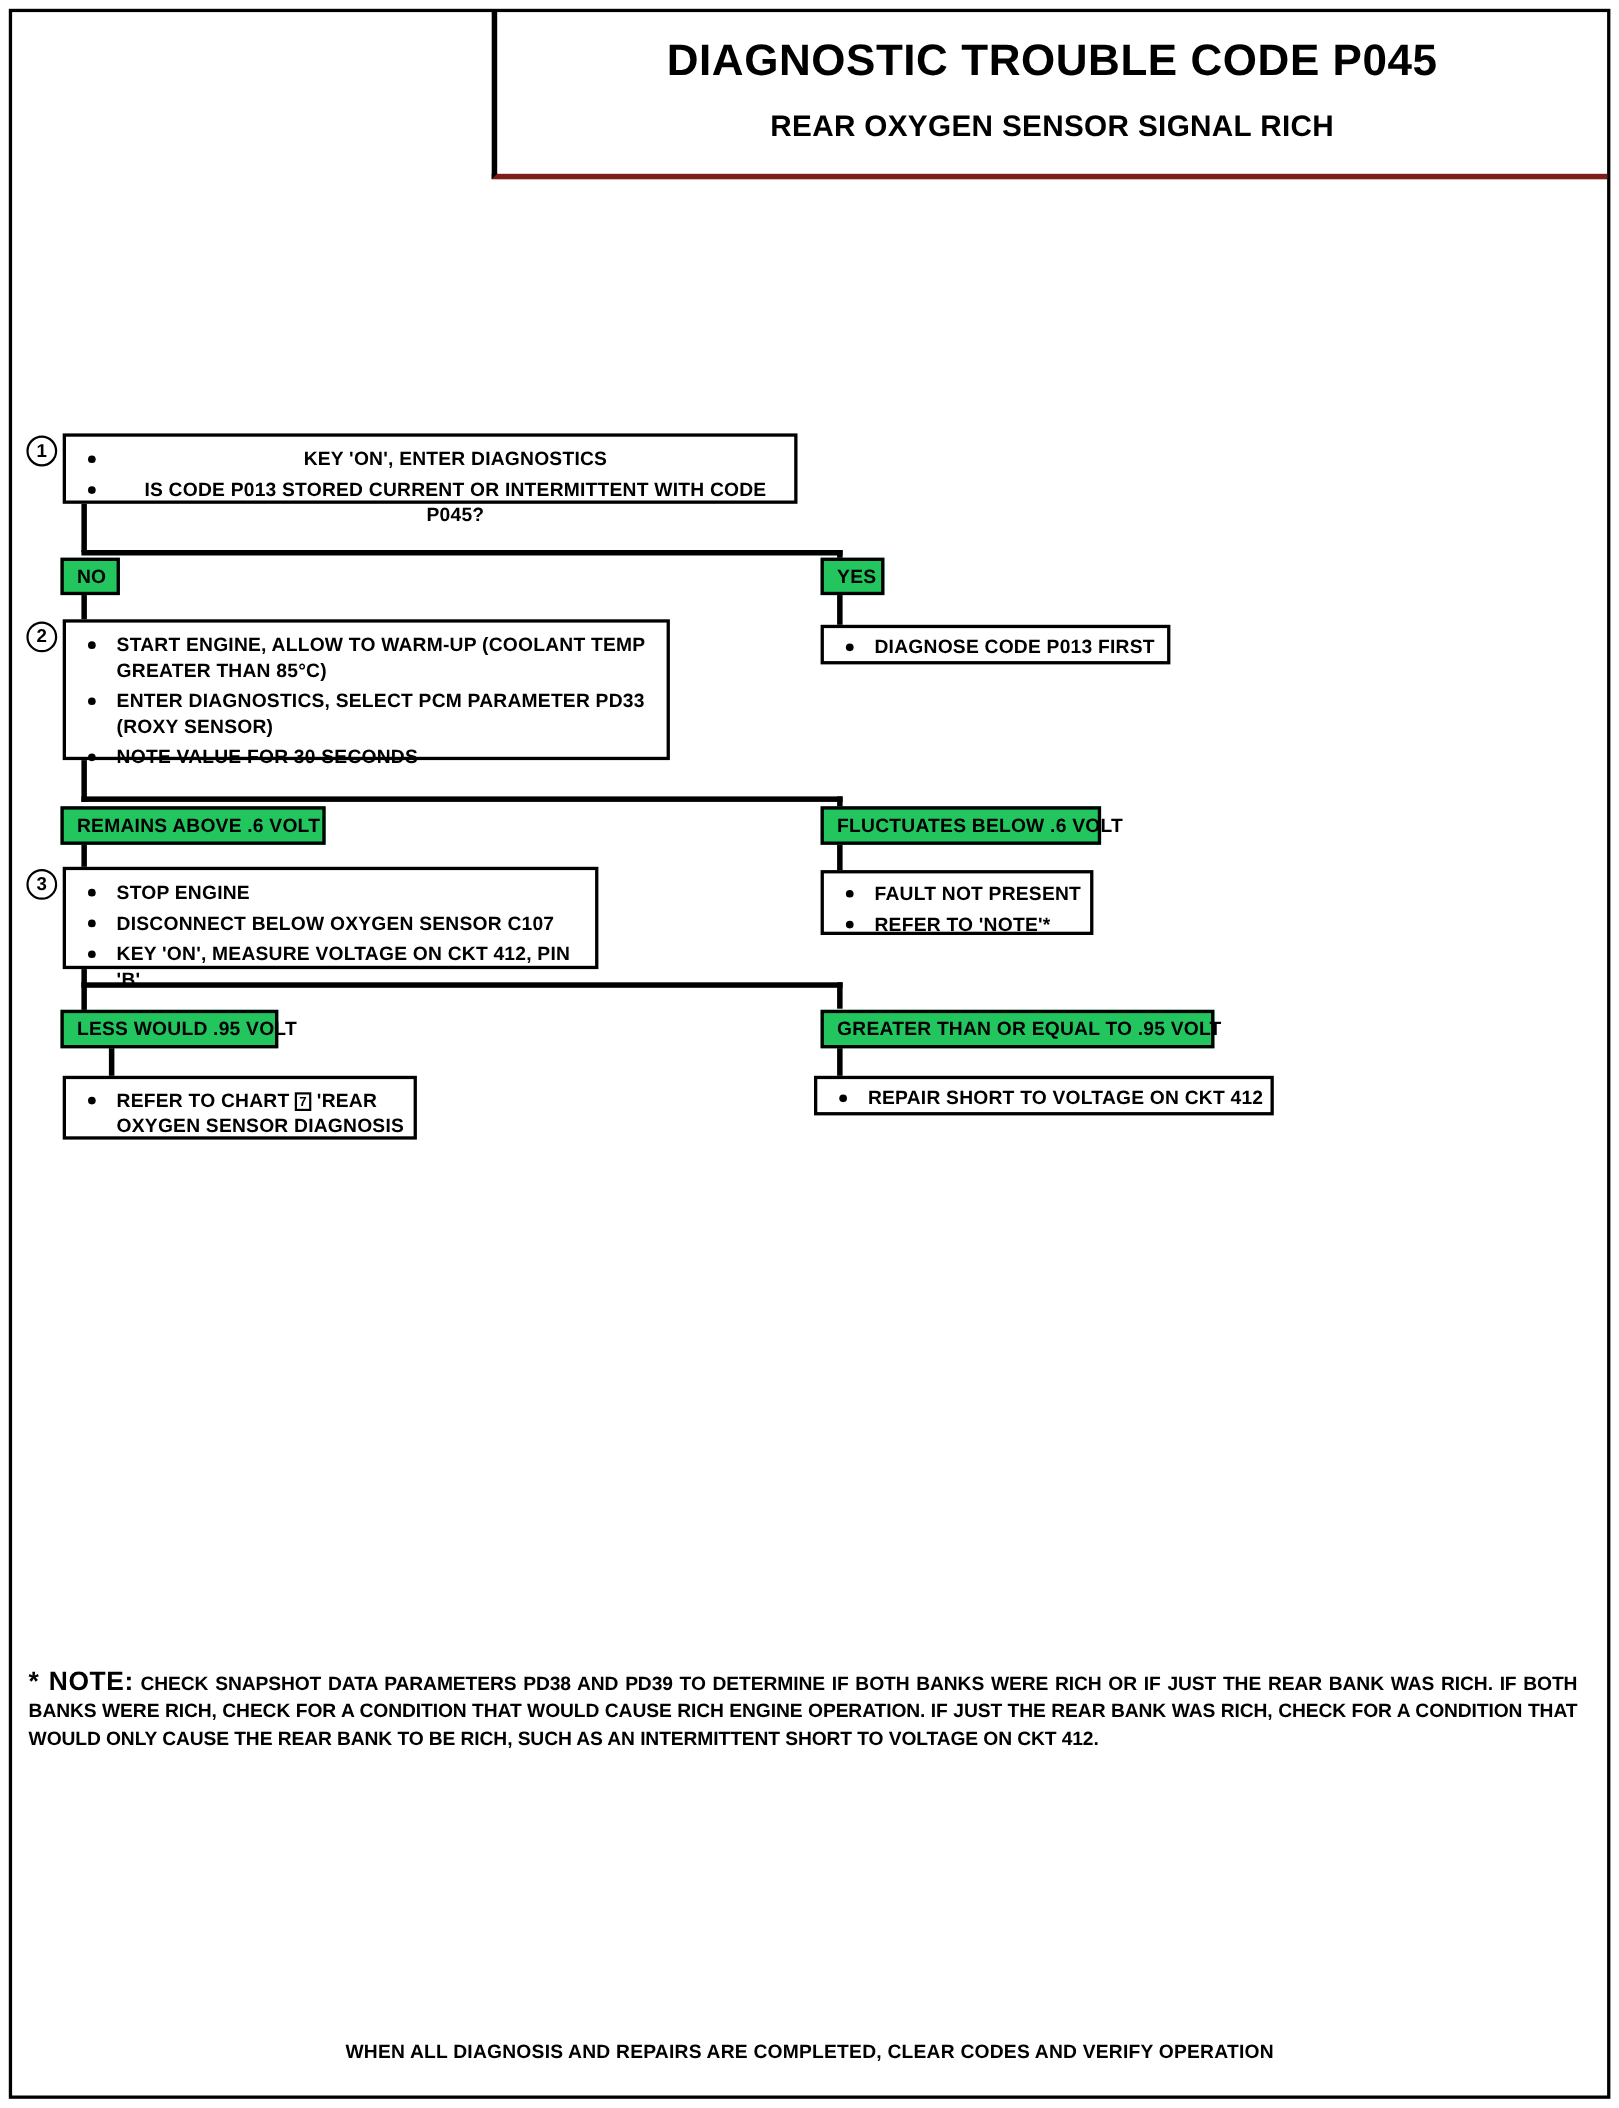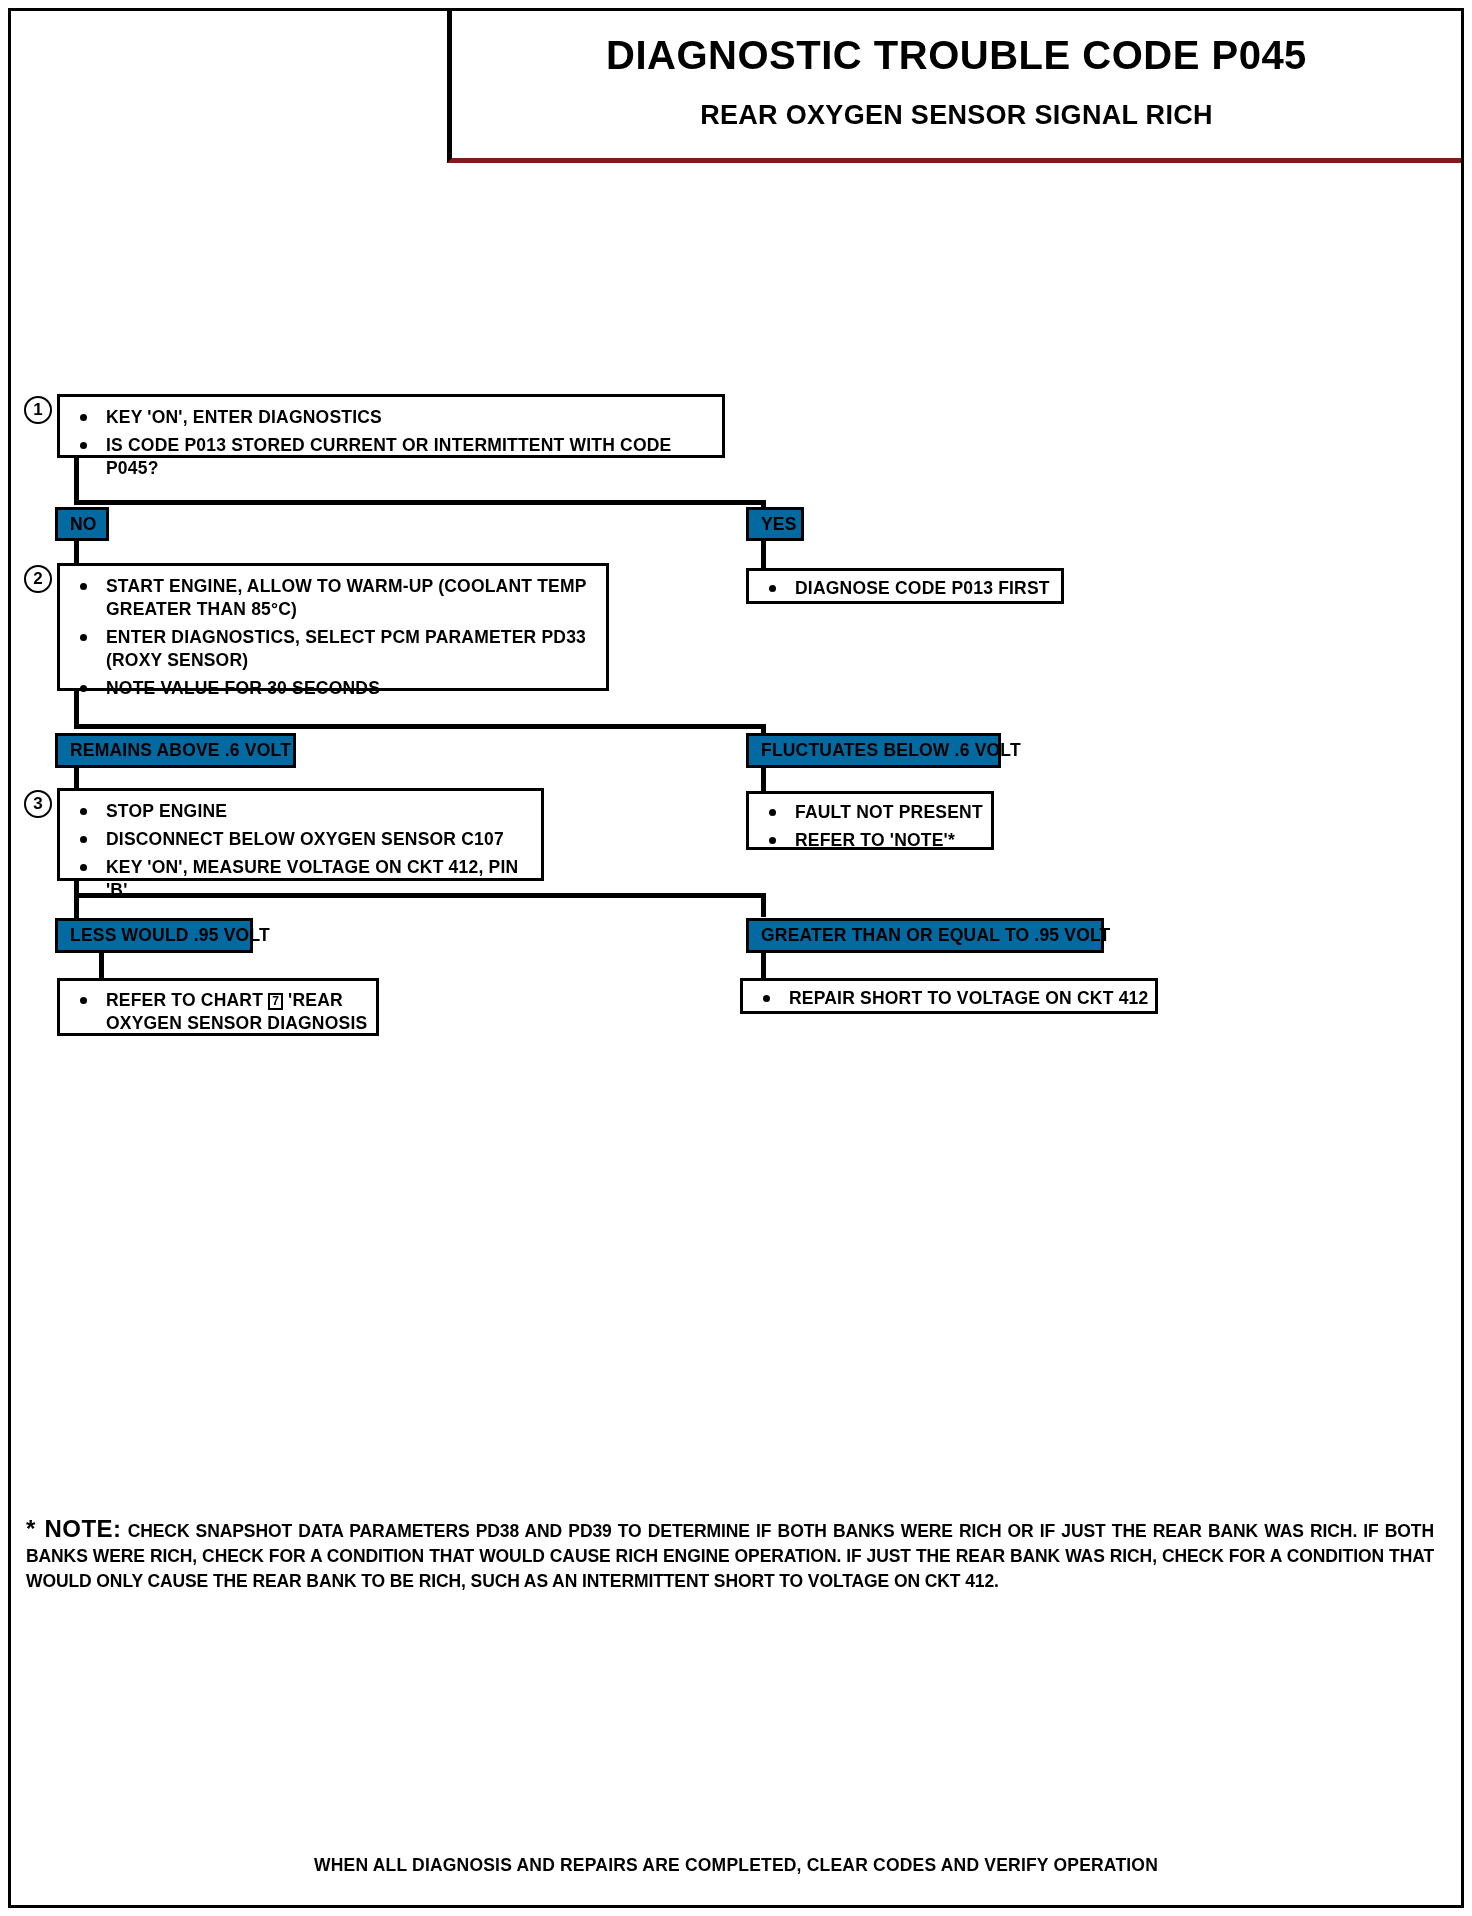--- a/index.html
+++ b/index.html
@@ -85,21 +85,21 @@
     top: 8px;
     width: 7px;
     height: 7px;
     background: #000;
     border-radius: 50%;
   }
   .labelbox {
     position: absolute;
     border: 3px solid #000;
     box-sizing: border-box;
-    background: #0369a1;
+    background: #22c55e;
     font-size: 17.5px;
     font-weight: bold;
     letter-spacing: 0.2px;
     display: flex;
     align-items: center;
     z-index: 3;
     white-space: nowrap;
   }
   .labelbox span { padding-left: 12px; }
   
@@ -174,21 +174,21 @@
 <div id="page">
 
   <div id="page-frame"></div>
 
   <div id="title-block">
     <div id="title-main">DIAGNOSTIC TROUBLE CODE P045</div>
     <div id="title-sub">REAR OXYGEN SENSOR SIGNAL RICH</div>
   </div>
 
   <div class="stepnum" style="left:24px; top:396px;">1</div>
-  <div class="fbox" style="left:57px; top:394px; width:668px; height:64px; padding-top:9px;">
+  <div class="fbox" style="left:57px; top:394px; width:668px; height:64px; padding-top:9px;text-align:center;">
     <ul class="bullets">
       <li>KEY 'ON', ENTER DIAGNOSTICS</li>
       <li>IS CODE P013 STORED CURRENT OR INTERMITTENT WITH CODE P045?</li>
     </ul>
   </div>
 
   <div class="vline" style="left:74px; top:456px; height:46px;"></div>
   <div class="hline" style="left:74px; top:500px; width:692px;"></div>
   <div class="vline" style="left:761px; top:500px; height:10px;"></div>
 

